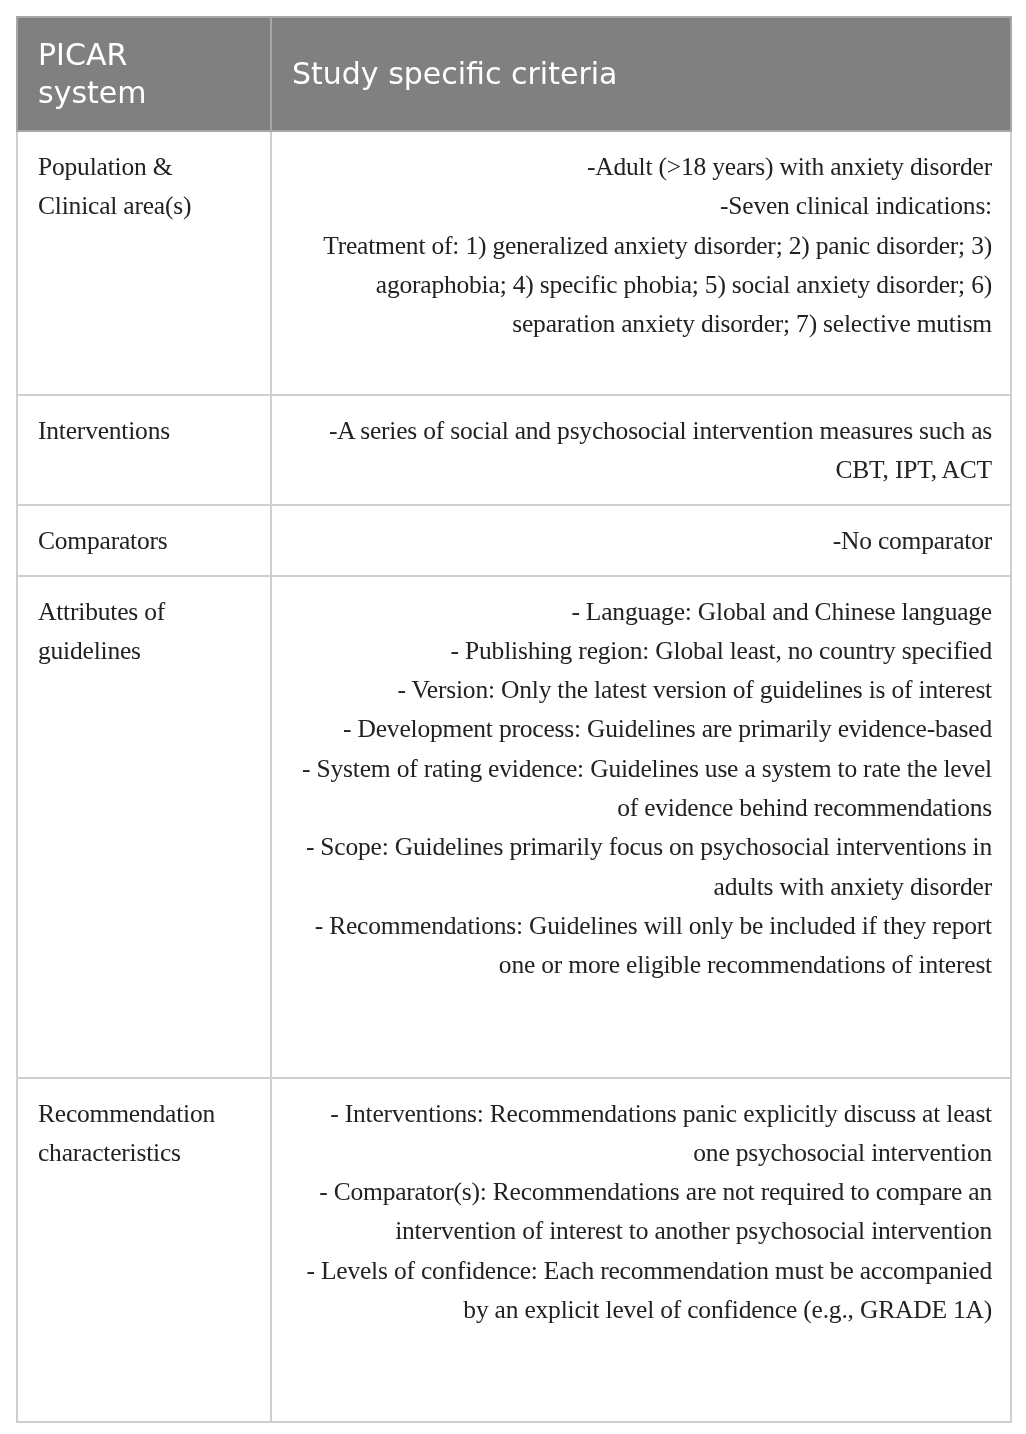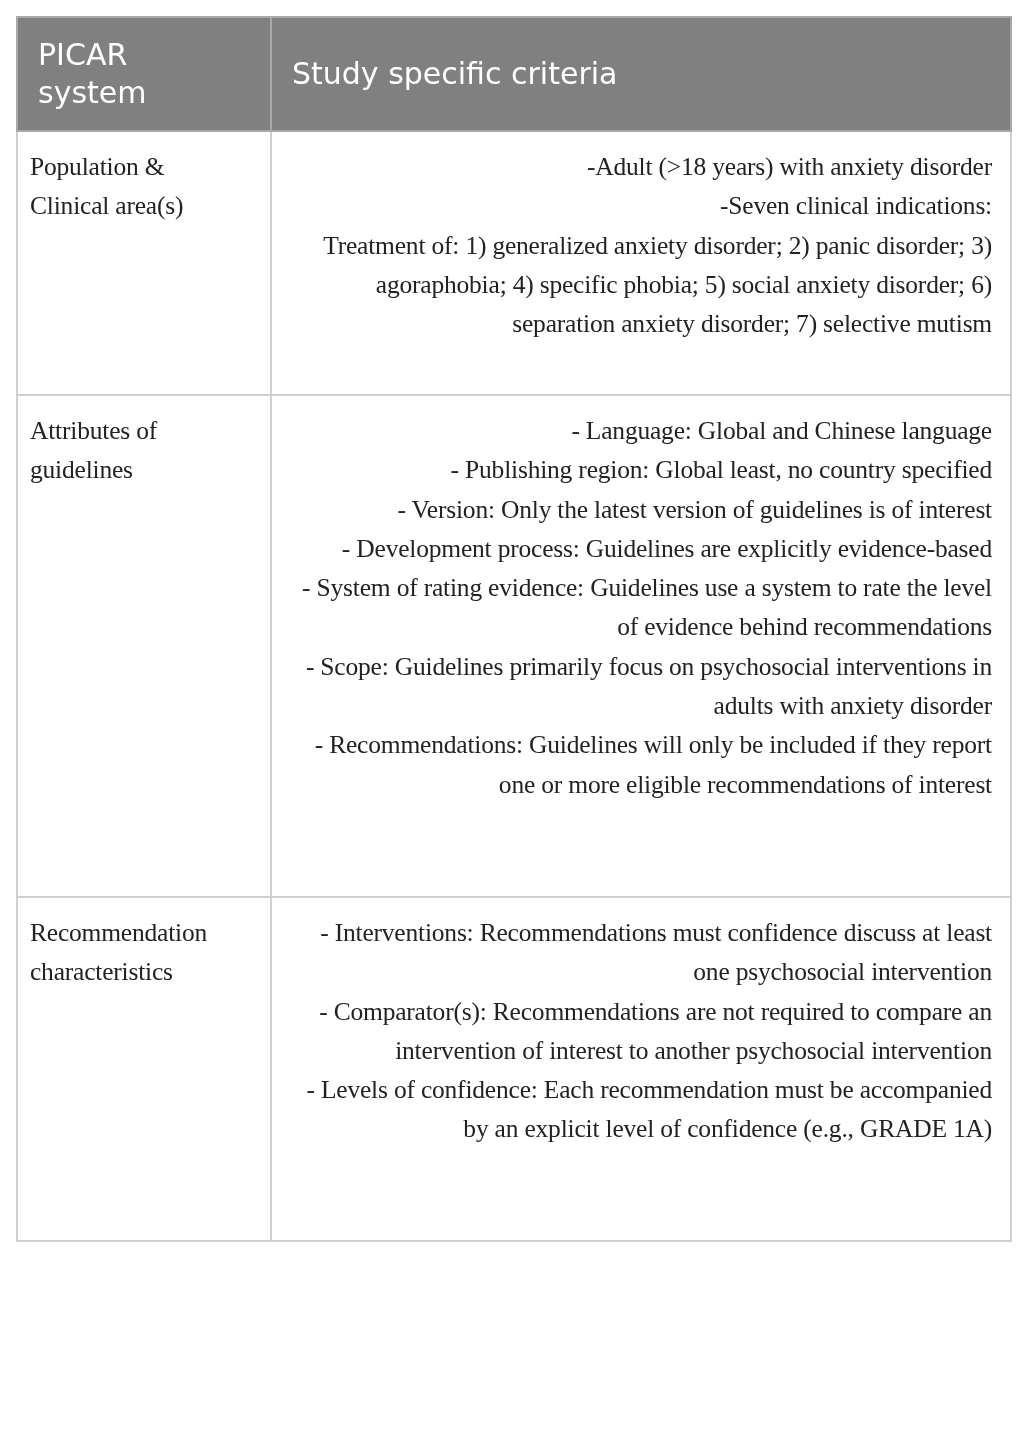--- a/index.html
+++ b/index.html
@@ -14,21 +14,21 @@
     border: 2px solid #cfcfcf; vertical-align: top; text-align: left;
   }
   table.picar thead th {
     background: #808080; color: #ffffff; height: 114px; box-sizing: border-box;
     font-family: "DejaVu Sans", sans-serif; font-weight: normal;
     font-size: 30px; line-height: 38px; padding: 0 20px; vertical-align: middle;
     border-color: #a8a8a8;
   }
   table.picar td {
     font-family: "Liberation Serif", serif; font-size: 25.5px; line-height: 39.3px;
-    color: #222222; padding: 15px 18px 14px 12px;
+    color: #222222; padding: 15px 18px 14px 20px;
     letter-spacing: -0.2px;
     border-radius: 28px;
   }
   table.picar td.crit-cell { padding-left: 20px; text-align: right; }
   .line { display: block; }
   tr.r-pop td { height: 233px; }
   tr.r-int td { height: 78px; }
   tr.r-com td { height: 40px; }
   tr.r-att td { height: 471px; }
   tr.r-rec td { height: 313px; }
@@ -53,38 +53,50 @@
     <tr class="r-pop">
       <td>
           <span style="display:block;width:180px;">Population &amp; Clinical area(s)</span>
         </td>
       <td class="crit-cell">
         <span class="line">-Adult (&gt;18 years) with anxiety disorder</span>
         <span class="line">-Seven clinical indications:</span>
         <span class="line">Treatment of: 1) generalized anxiety disorder; 2) panic disorder; 3) agoraphobia; 4) specific phobia; 5) social anxiety disorder; 6) separation anxiety disorder; 7) selective mutism</span>
       </td>
     </tr>
+    <tr class="r-int">
+      <td>Interventions</td>
+      <td class="crit-cell">
+        <span class="line">-A series of social and psychosocial intervention measures such as CBT, IPT, ACT</span>
+      </td>
+    </tr>
+    <tr class="r-com">
+      <td>Comparators</td>
+      <td class="crit-cell">
+        <span class="line">-No comparator</span>
+      </td>
+    </tr>
     <tr class="r-att">
       <td>
           <span style="display:block;width:160px;">Attributes of guidelines</span>
         </td>
       <td class="crit-cell">
         <span class="line">- Language: Global and Chinese language</span>
         <span class="line">- Publishing region: Global least, no country specified</span>
         <span class="line">- Version: Only the latest version of guidelines is of interest</span>
-        <span class="line">- Development process: Guidelines are explicitly evidence-based</span>
+        <span class="line">- Development process: Guidelines are primarily evidence-based</span>
         <span class="line">- System of rating evidence: Guidelines use a system to rate the level of evidence behind recommendations</span>
         <span class="line">- Scope: Guidelines primarily focus on psychosocial interventions in adults with anxiety disorder</span>
         <span class="line">- Recommendations: Guidelines will only be included if they report one or more eligible recommendations of interest</span>
       </td>
     </tr>
     <tr class="r-rec">
       <td>
           <span style="display:block;width:200px;">Recommendation characteristics</span>
         </td>
       <td class="crit-cell">
-        <span class="line">- Interventions: Recommendations must confidence discuss at least one psychosocial intervention</span>
+        <span class="line">- Interventions: Recommendations panic explicitly discuss at least one psychosocial intervention</span>
         <span class="line">- Comparator(s): Recommendations are not required to compare an intervention of interest to another psychosocial intervention</span>
         <span class="line">- Levels of confidence: Each recommendation must be accompanied by an explicit level of confidence (e.g., GRADE 1A)</span>
       </td>
     </tr>
   </tbody>
 </table>
 
 </body></html>

